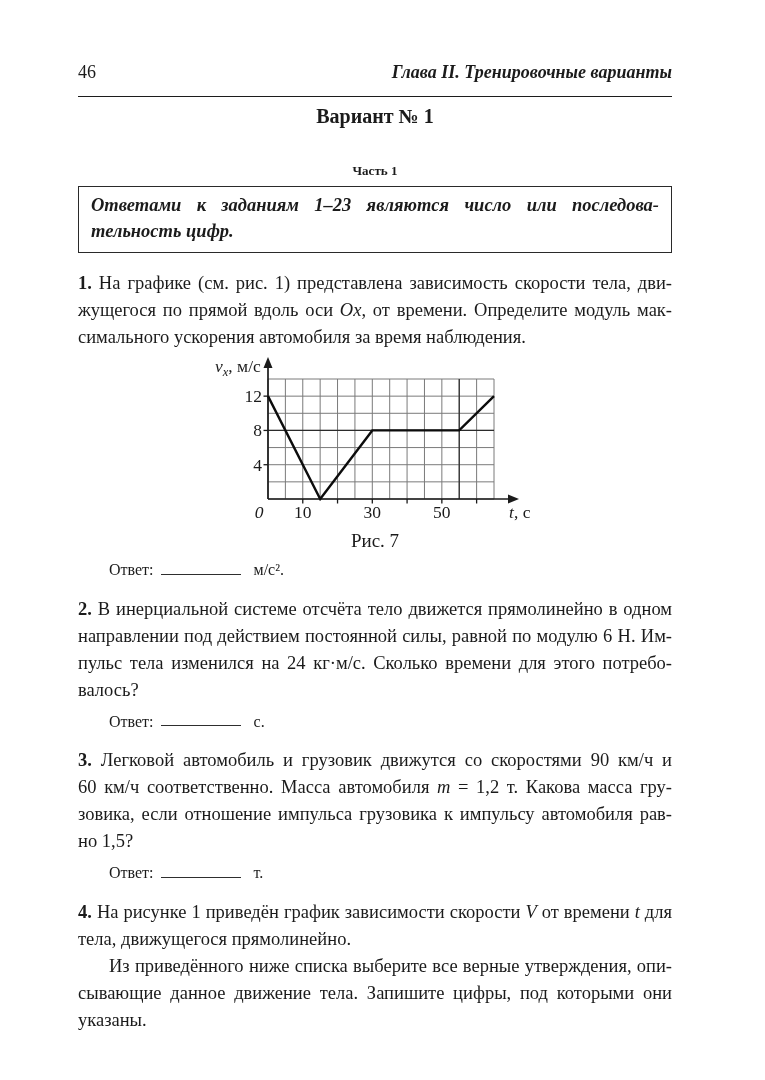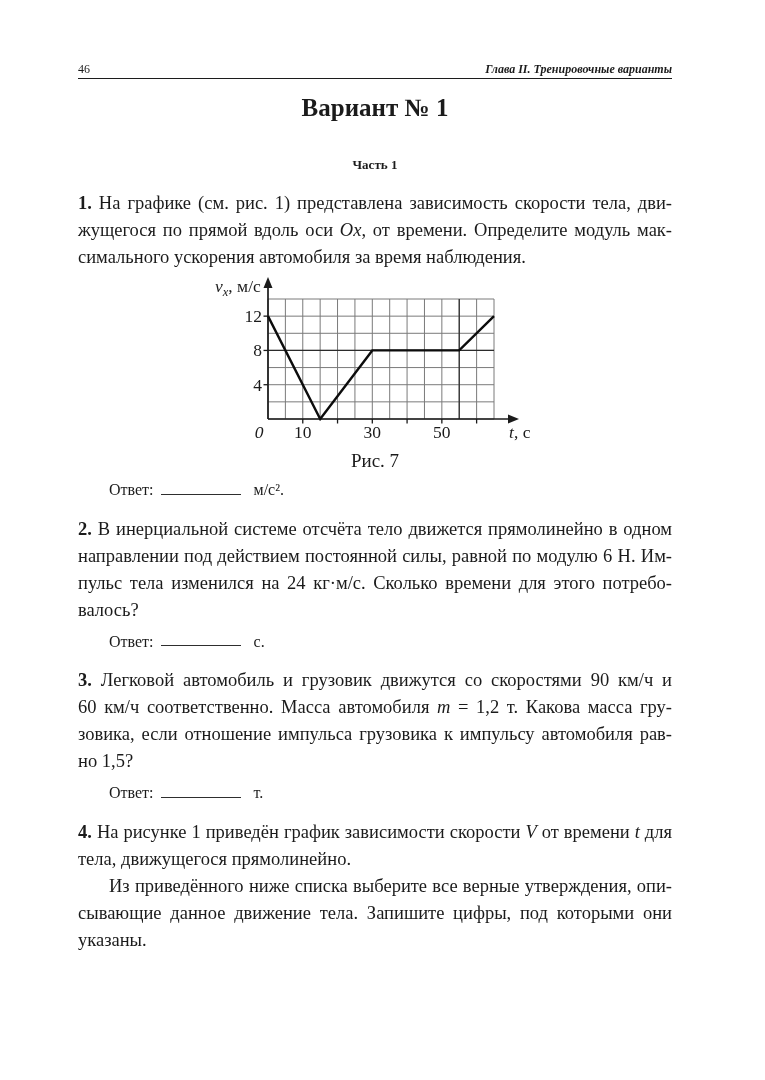--- a/index.html
+++ b/index.html
@@ -5,26 +5,26 @@
   html,body { margin:0; padding:0; }
   body {
     width:765px; height:1080px; background:#ffffff; overflow:hidden;
     font-family:"Liberation Serif", serif; color:#1b1b1b; position:relative;
   }
   .sheet { position:absolute; left:78px; top:62px; width:594px; }
 
   
   .hdr {
     display:flex; justify-content:space-between; align-items:flex-end;
-    border-bottom:1.6px solid #1c1c1c; padding-bottom:1px; font-size:12px;
+    border-bottom:1.6px solid #1c1c1c; padding-bottom:13px; font-size:18px;
   }
   .hdr .right { font-style:italic;font-weight:bold; }
 
   
-  .title { margin-top:15px; text-align:center; font-size:25px; font-weight:bold; }
+  .title { margin-top:8px; text-align:center; font-size:20px; font-weight:bold; }
   .part  { margin-top:35px; text-align:center; font-size:13px; font-weight:bold; }
 
   
   .ibox {
     margin-top:7px; border:1.6px solid #2a2a2a; padding:5px 12px 8px 12px;
     font-weight:bold; font-style:italic; font-size:18.5px; line-height:26px;
   }
 
   
   .ptext { font-size:18.5px; line-height:27px;margin-top:17px; }
@@ -56,20 +56,24 @@
 
   <div class="hdr">
     <span>46</span>
     <span class="right">Глава II. Тренировочные варианты</span>
   </div>
 
   <div class="title">Вариант № 1</div>
 
   <div class="part">Часть 1</div>
 
+  <div class="ibox">
+      <div class="tline"><span>Ответами к заданиям 1–23 являются число или последова-</span></div>
+      <div class="tline last"><span>тельность цифр.</span></div>
+    </div>
 
   <section class="problem">
     <div class="ptext">
         <div class="tline"><span class="bd">1.</span><span> На графике (см. рис. 1) представлена зависимость скорости тела, дви-</span></div>
         <div class="tline"><span>жущегося по прямой вдоль оси </span><span class="it">Ox</span><span>, от времени. Определите модуль мак-</span></div>
         <div class="tline last"><span>симального ускорения автомобиля за время наблюдения.</span></div>
       </div>
     <div class="figure">
       <svg id="chart" width="340" height="170" viewBox="0 0 340 170">
           <line x1="63" y1="22" x2="63" y2="142" stroke="#7a7a7a" stroke-width="1"></line>

